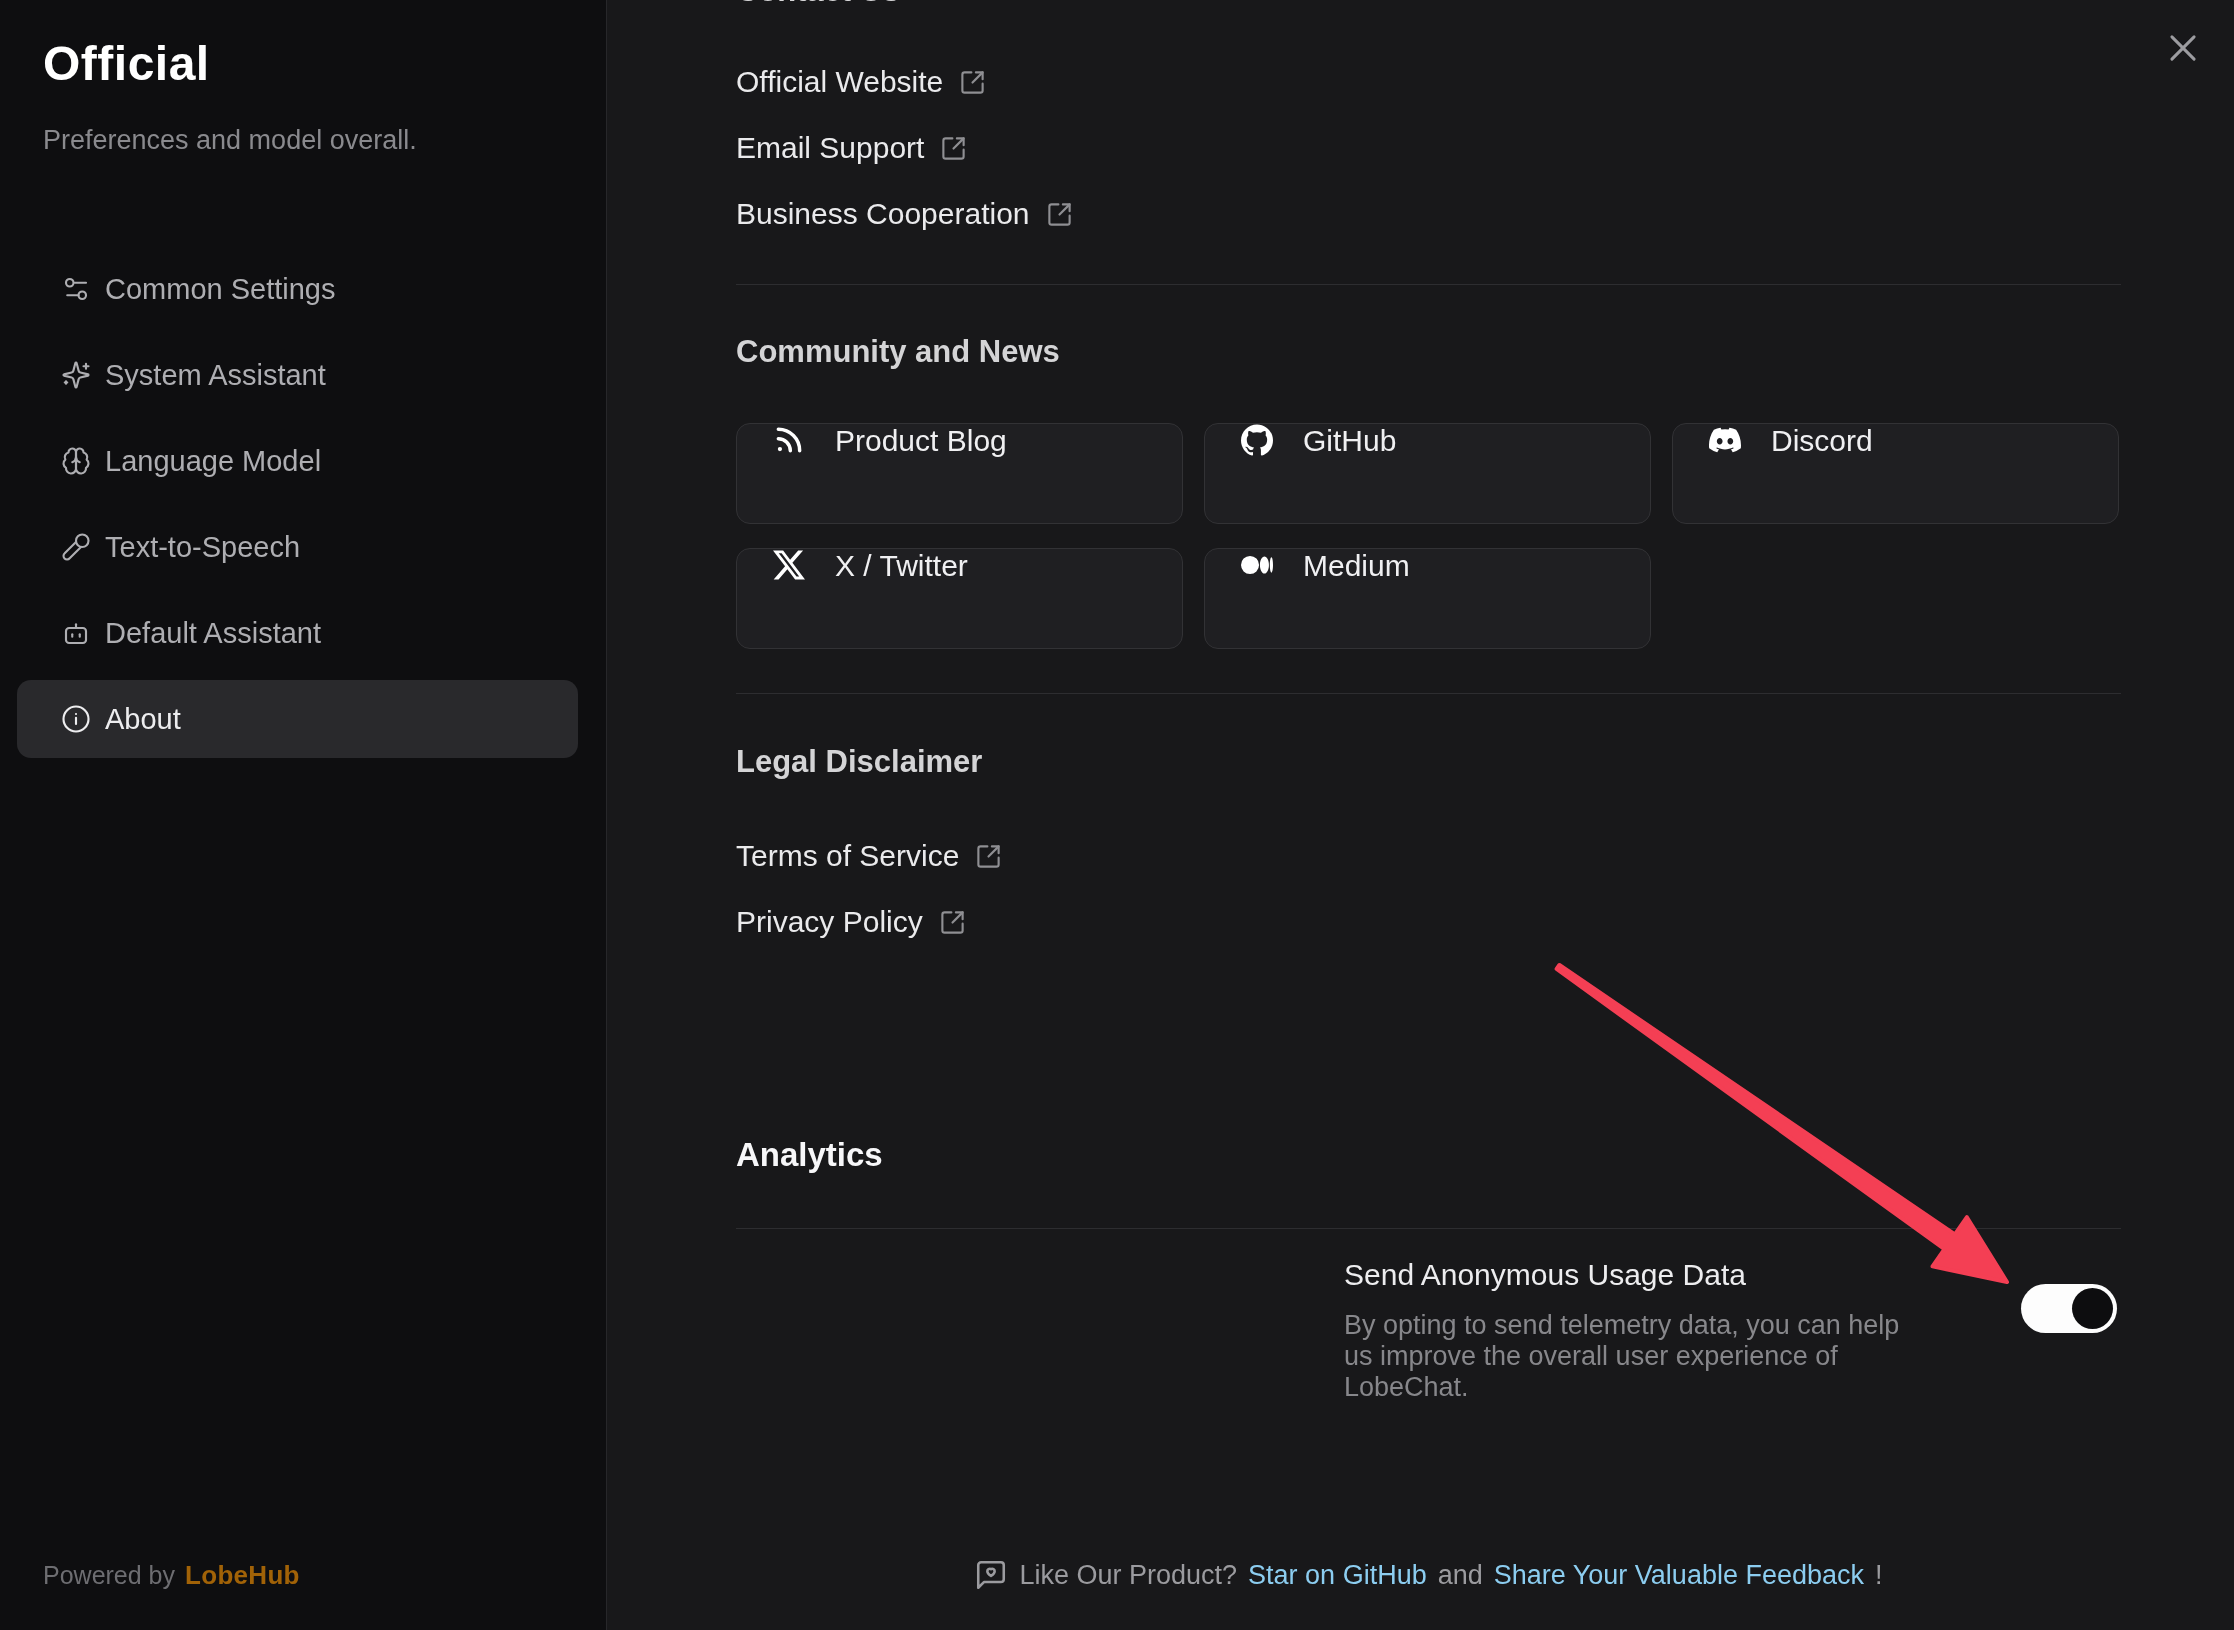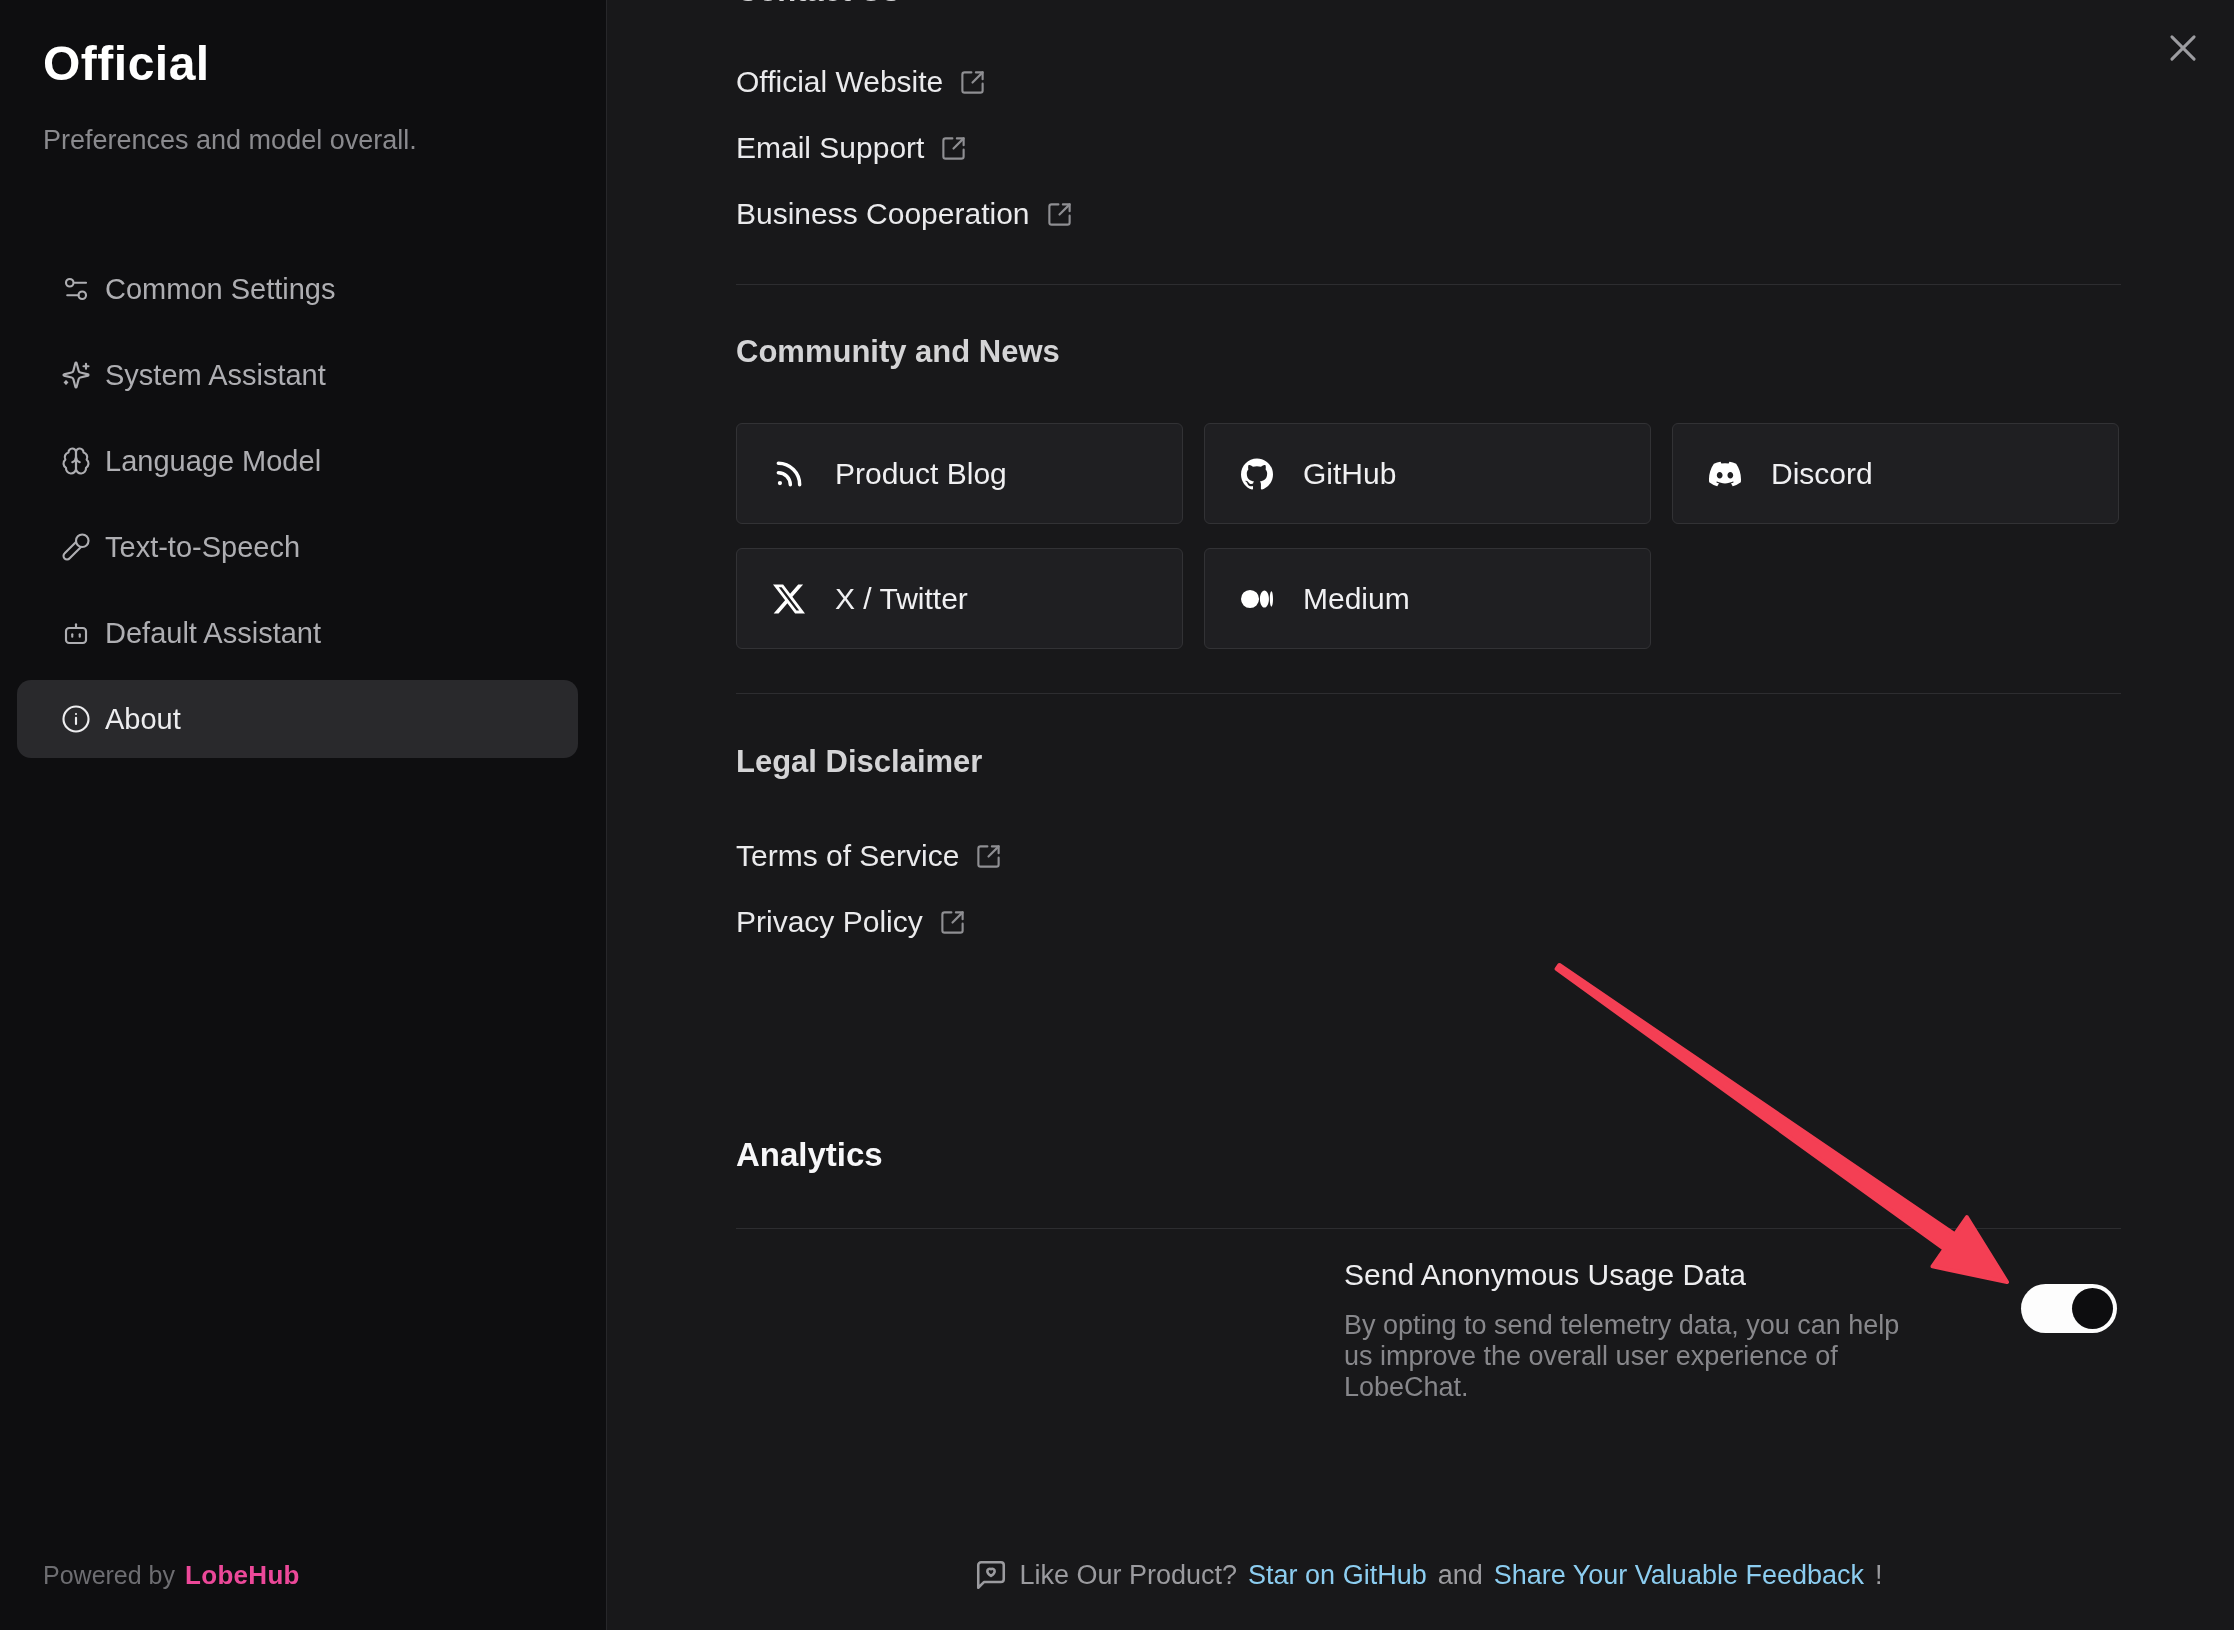--- a/index.html
+++ b/index.html
@@ -39,21 +39,21 @@
     color:#aeaeb2;
   }
   .nav-item .nav-icon { width:30px; height:30px; flex:0 0 30px; color:#aeaeb2; }
   .nav-item .nav-label { font-size:29px; font-weight:400; }
   .nav-item.active { background:#29292c; color:#ededef; }
   .nav-item.active .nav-icon { color:#ededef; }
   .powered {
     position:absolute; left:43px; top:1560px;
     font-size:25px; color:#6d6d71; display:flex; gap:10px; align-items:baseline;
   }
-  .powered .brand { font-weight:800; color:#ec4899; font-size:26px; letter-spacing:.3px; }
+  .powered .brand { font-weight:800; color:#a16207; font-size:26px; letter-spacing:.3px; }
 
   
   .main { position:absolute; left:608px; top:0; width:1304px; height:1630px; }
 
   .clipped-heading {
     position:absolute; left:736px; top:0; width:600px; height:9px; overflow:hidden;
   }
   .clipped-heading .inner {
     font-size:31px; font-weight:700; color:#d6d6d8; line-height:36px;
     transform:translateY(-27px);
@@ -75,22 +75,22 @@
     position:absolute; left:736px;
     font-size:31px; font-weight:700; color:#d4d4d6;
   }
 
   .btn-grid {
     position:absolute; left:736px; top:423px; width:1385px;
     display:flex; flex-wrap:wrap; column-gap:21px; row-gap:24px;
   }
   .soc-btn {
     width:447px; height:101px;
-    background:#1f1f22; border:1px solid #323235; border-radius:6px;
-    display:flex; align-items:center; gap:30px; padding-left:36px;
+    background:#1f1f22; border:1px solid #323235; border-radius:14px;
+    display:flex; align-items:flex-start; gap:30px; padding-left:36px;
     cursor:pointer;
   }
   .soc-btn .soc-icon { width:32px; height:32px; color:#ffffff; flex:0 0 32px; }
   .soc-btn .soc-label { font-size:30px; color:#f0f0f2; font-weight:400; }
 
   .analytics-heading { color:#f7f7f9; font-size:33px; }
 
   .setting-title {
     position:absolute; left:736px; top:1258px;
     font-size:30px; color:#ededef; font-weight:400;

